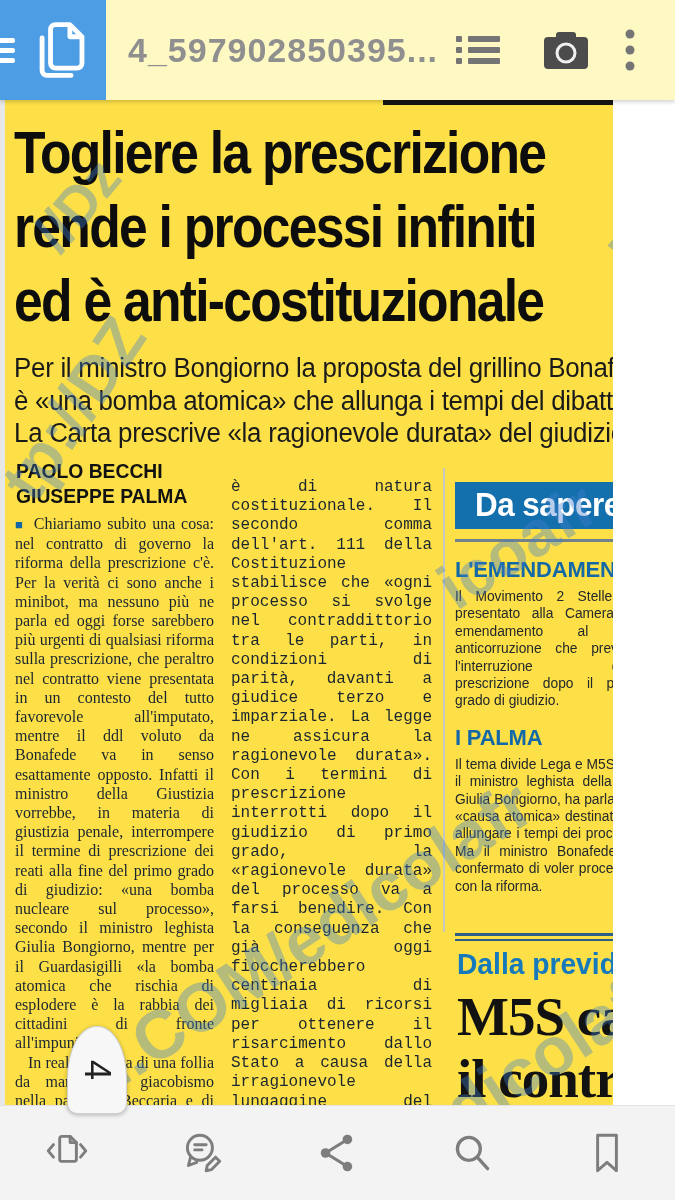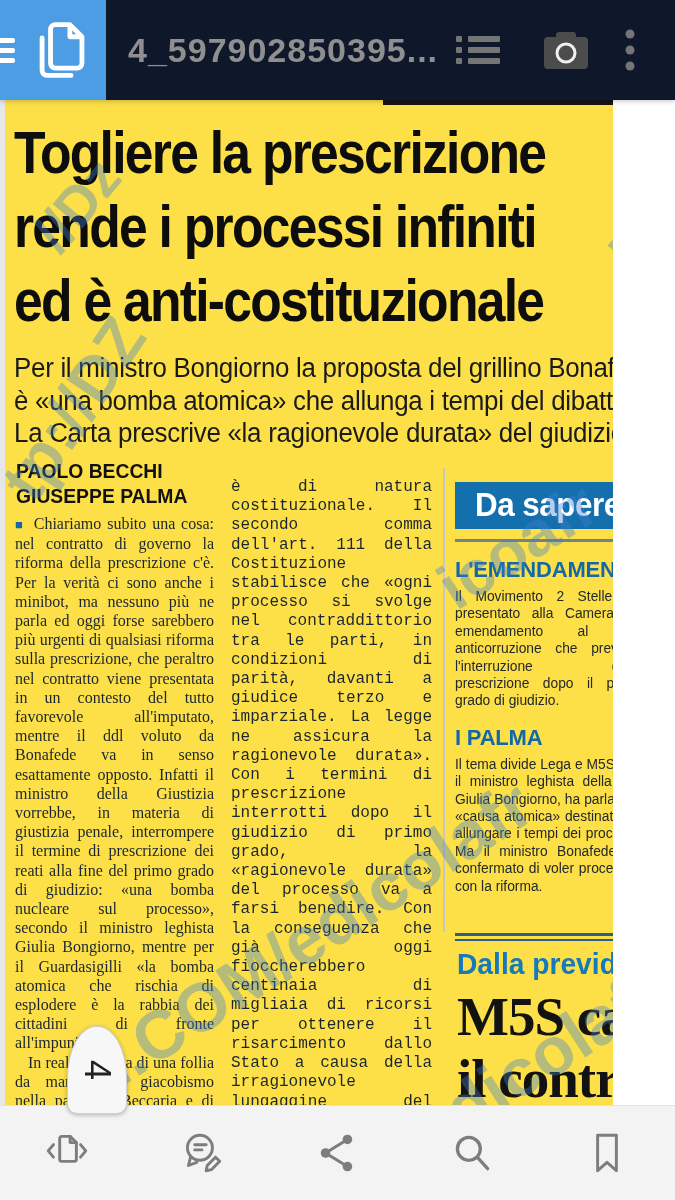--- a/index.html
+++ b/index.html
@@ -1,20 +1,20 @@
 <!DOCTYPE html>
 <html><head>
 <meta charset="utf-8">
 <style>
   html,body{margin:0;padding:0;background:#222;}
   .root{position:relative;width:675px;height:1200px;overflow:hidden;background:#fff;
         font-family:"Liberation Sans",sans-serif;}
 
   
-  .topbar{position:absolute;left:0;top:0;width:675px;height:100px;background:#0f172a;
+  .topbar{position:absolute;left:0;top:0;width:675px;height:100px;background:#fef9c3;
           box-shadow:0 2px 4px rgba(0,0,0,.18);z-index:4;}
   .docbtn{position:absolute;left:0;top:0;width:106px;height:100px;background:#4d9de4;overflow:hidden;cursor:pointer;}
   .hamb{position:absolute;left:-9px;top:38px;width:24px;height:26px;}
   .hamb div{height:5px;background:#fff;border-radius:2px;margin-bottom:5px;}
   .apptitle{position:absolute;left:128px;top:0;height:100px;line-height:100px;
             font-size:34px;font-weight:700;color:#8f8f8f;letter-spacing:1px;}
   .tico{position:absolute;top:26px;}
 
   
   .page{position:absolute;left:0;top:100px;width:613px;height:1005px;background:#fde047;overflow:hidden;color:#1c242c;}

